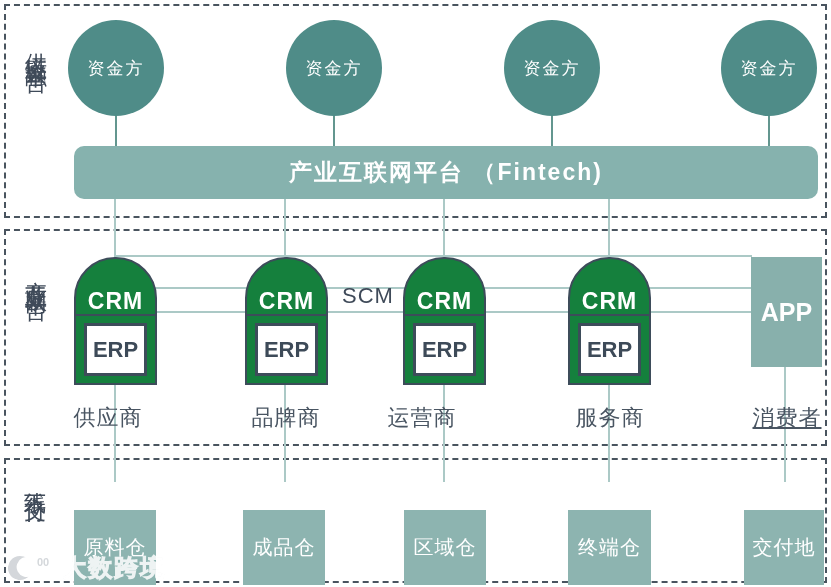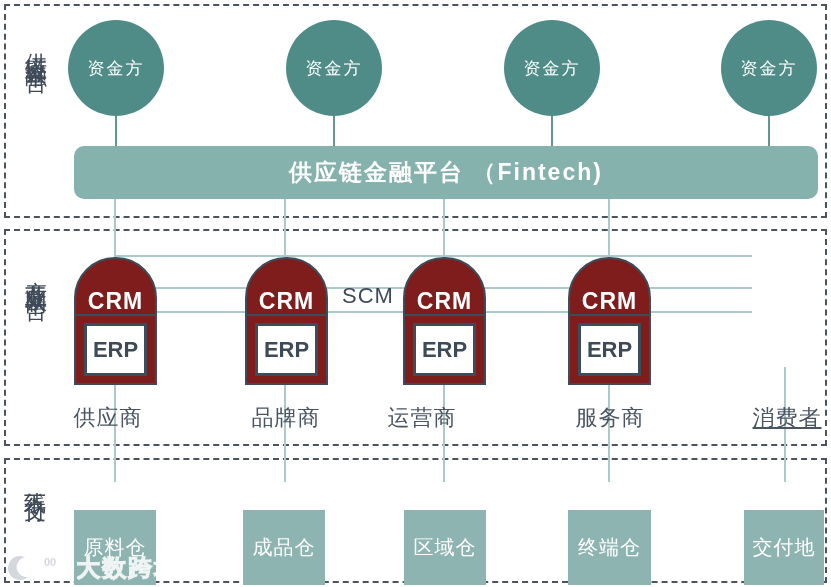--- a/index.html
+++ b/index.html
@@ -29,21 +29,21 @@
                  background:#86b2ae; border-radius:10px; display:flex; align-items:center; justify-content:center;
                  color:#ffffff; font-size:23px; font-weight:bold; letter-spacing:2px; z-index:2; }
 
   
   .vline { position:absolute; width:2px; z-index:1; }
   .hline { position:absolute; height:2px; z-index:1; }
   .line-dark  { background:#63968f; }
   .line-light { background:#abc9c6; }
 
   
-  .dome { position:absolute; top:257px; width:83px; height:128px; background:#7f1d1d;
+  .dome { position:absolute; top:257px; width:83px; height:128px; background:#15803d;
           border:2px solid #3d4c5a; border-radius:41px 41px 0 0; z-index:2; }
   .crm-label { position:absolute; top:0; left:0; width:100%; height:56px;
                display:flex; align-items:flex-end; justify-content:center;
                color:#ffffff; font-size:23px; font-weight:bold; letter-spacing:1px; }
   .dome-divider { position:absolute; top:55px; left:-2px; width:83px; height:2px; background:#3d4c5a; }
   .erp-box { position:absolute; top:64px; left:8px; width:63px; height:53px; background:#ffffff;
              border:3px solid #3d4c5a; display:flex; align-items:center; justify-content:center;
              color:#3d4a58; font-size:22px; font-weight:bold; }
 
   
@@ -57,21 +57,21 @@
   
   .role-label { position:absolute; top:403px; transform:translateX(-50%); font-size:22px;
                 color:#495562; z-index:2; letter-spacing:1px; white-space:nowrap; }
 
   
   .wbox { position:absolute; top:510px; height:75px; background:#8db4b0;
           display:flex; align-items:center; justify-content:center; color:#ffffff;
           font-size:20px; font-weight:normal; letter-spacing:1px; z-index:2; }
 
   
-  .watermark { position:absolute; left:8px; top:552px; display:flex; align-items:center; gap:20px;
+  .watermark { position:absolute; left:8px; top:552px; display:flex; align-items:center; gap:13px;
                z-index:4; opacity:0.85; }
   .wm-icon { width:24px; height:24px; border-radius:50%;
              box-shadow: inset 6px -3px 0 2px #cdd1d5; transform:rotate(18deg); }
   .wm-sup { color:#cdd1d5; font-size:11px; font-weight:bold; margin-left:-8px; margin-top:-12px; }
   .wm-text { color:#cdd1d5; font-size:24px; font-weight:bold; letter-spacing:2px;
              -webkit-text-stroke:1px #ffffff; }
 </style>
 </head>
 <body>
 
@@ -97,21 +97,21 @@
       <span>资金方</span>
     </div>
   <div class="circle" style="left:504px;">
       <span>资金方</span>
     </div>
   <div class="circle" style="left:721px;">
       <span>资金方</span>
     </div>
 
   <div class="fintech-bar">
-    <span>供应链金融平台 （Fintech)</span>
+    <span>产业互联网平台 （Fintech)</span>
   </div>
 
   <div class="vline line-light" style="left:114px; top:199px; height:62px;"></div>
   <div class="vline line-light" style="left:284px; top:199px; height:62px;"></div>
   <div class="vline line-light" style="left:443px; top:199px; height:62px;"></div>
   <div class="vline line-light" style="left:608px; top:199px; height:62px;"></div>
 
   <div class="hline line-light" style="left:115px; top:255px; width:637px;"></div>
   <div class="hline line-light" style="left:115px; top:287px; width:637px;"></div>
   <div class="hline line-light" style="left:115px; top:311px; width:637px;"></div>
@@ -132,20 +132,23 @@
     <div class="crm-label">CRM</div>
     <div class="dome-divider"></div>
     <div class="erp-box">ERP</div>
   </div>
   <div class="dome" style="left:568px;">
     <div class="crm-label">CRM</div>
     <div class="dome-divider"></div>
     <div class="erp-box">ERP</div>
   </div>
 
+  <div class="app-box">
+    <span>APP</span>
+  </div>
 
   <div class="vline line-light" style="left:114px; top:385px; height:97px;"></div>
   <div class="vline line-light" style="left:284px; top:385px; height:97px;"></div>
   <div class="vline line-light" style="left:443px; top:385px; height:97px;"></div>
   <div class="vline line-light" style="left:608px; top:385px; height:97px;"></div>
   <div class="vline line-light" style="left:784px; top:367px; height:115px;"></div>
 
   <div class="role-label" style="left:108px;">供应商</div>
   <div class="role-label" style="left:286px;">品牌商</div>
   <div class="role-label" style="left:422px;">运营商</div>

